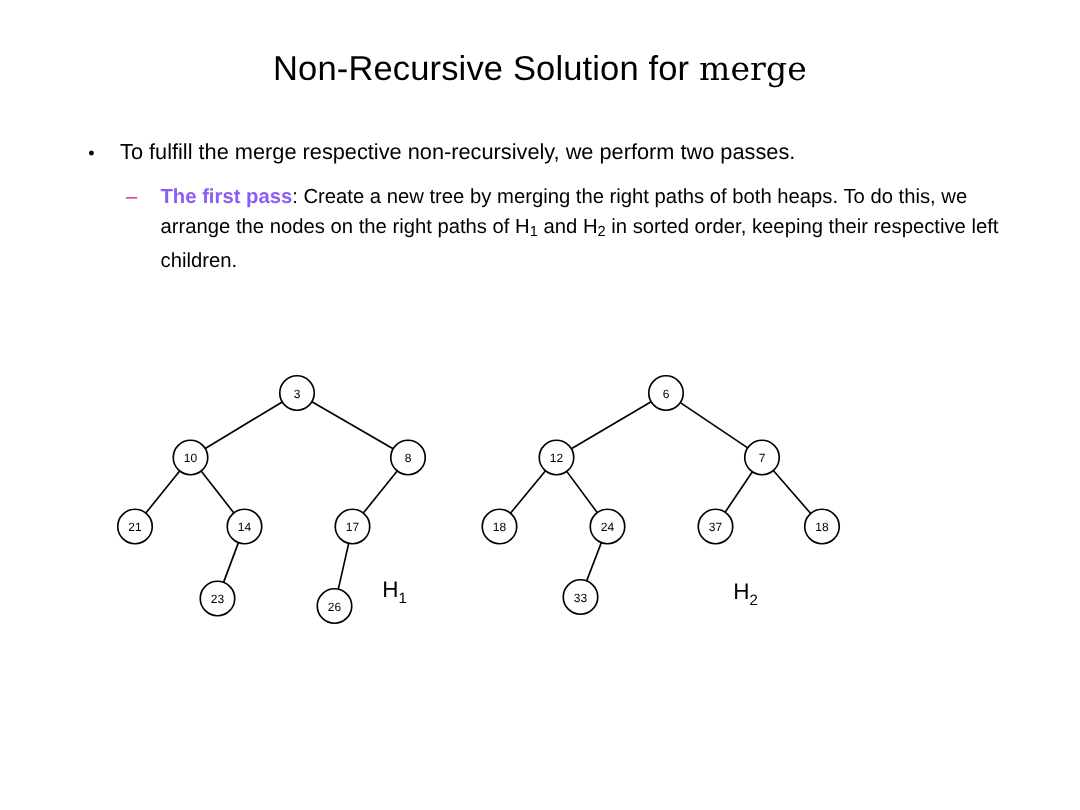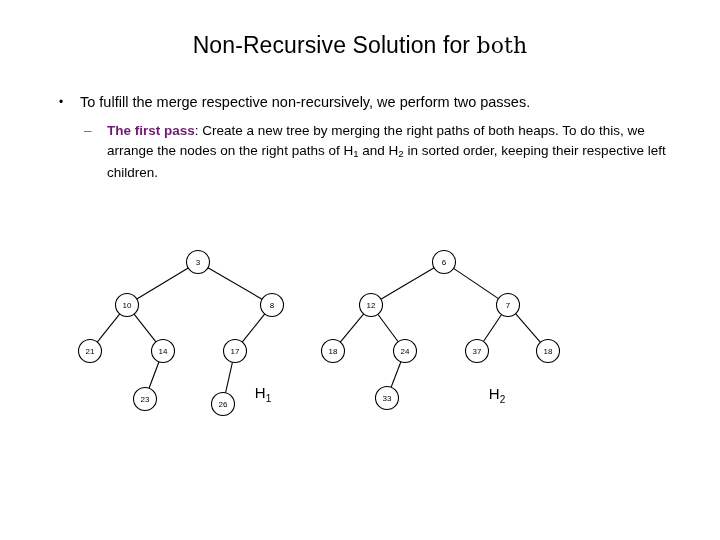--- a/index.html
+++ b/index.html
@@ -121,31 +121,31 @@
   .heap-label-sub {
     font-size: 10px;
   }
 </style>
 </head>
 <body>
 
 <div class="slide">
 
   <div class="slide-title">
-    <span>Non-Recursive Solution for </span><span class="title-mono">both</span>
+    <span>Non-Recursive Solution for </span><span class="title-mono">merge</span>
   </div>
 
   <div class="bullet-l1">
     <span class="marker">•</span>
     <span class="body">To fulfill the merge respective non-recursively, we perform two passes.</span>
   </div>
 
   <div class="bullet-l2">
     <span class="marker" style="color: rgb(216, 27, 160);">–</span>
-    <span class="body"><span class="accent" style="color: #701a75;">The first pass</span><span>: Create a new tree by merging the right paths of both heaps. To do this, we arrange the nodes on the right paths of H</span><sub>1</sub><span> and H</span><sub>2</sub><span> in sorted order, keeping their respective left children.</span></span>
+    <span class="body"><span class="accent" style="color: #8b5cf6;">The first pass</span><span>: Create a new tree by merging the right paths of both heaps. To do this, we arrange the nodes on the right paths of H</span><sub>1</sub><span> and H</span><sub>2</sub><span> in sorted order, keeping their respective left children.</span></span>
   </div>
 
   <div class="tree-area">
     <svg class="tree-svg" viewBox="0 0 720 190">
       <g id="edges-layer">
           <line x1="188.16336451433753" y1="27.957398956105433" x2="136.83663548566247" y2="59.042601043894564" class="edge-line"></line>
           <line x1="207.9431901679855" y1="27.777799692207793" x2="262.0568098320145" y2="59.22220030779221" class="edge-line"></line>
           <line x1="119.79227558461018" y1="73.96095467859276" x2="97.20772441538982" y2="102.03904532140724" class="edge-line"></line>
           <line x1="134.08754500906826" y1="74.05630751158724" x2="155.91245499093174" y2="101.94369248841276" class="edge-line"></line>
           <line x1="264.7922755846102" y1="73.96095467859276" x2="242.20772441538983" y2="102.03904532140724" class="edge-line"></line>

